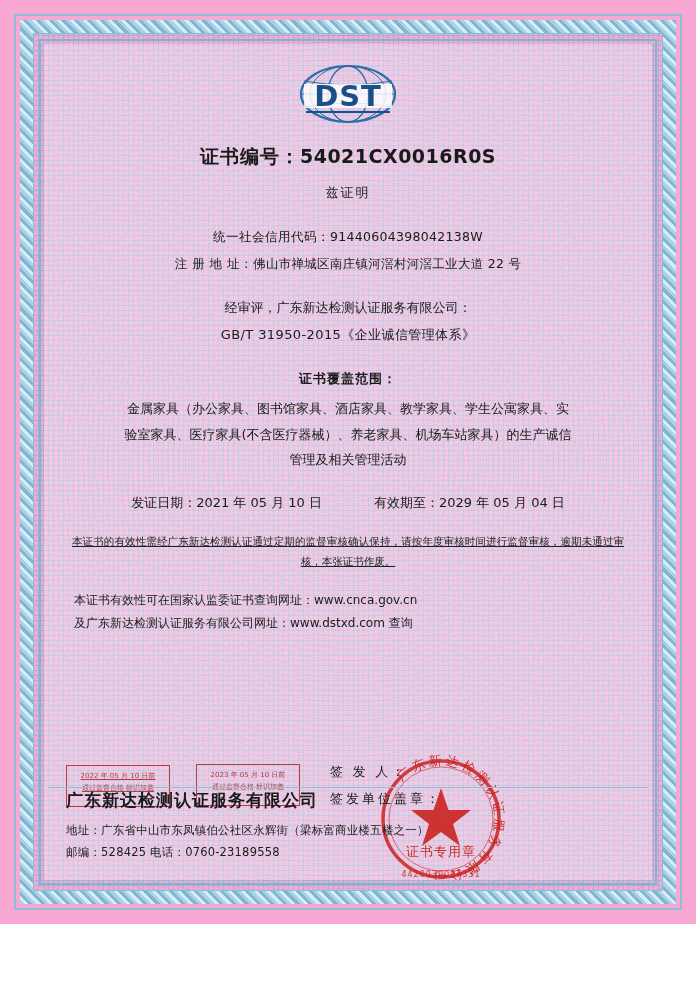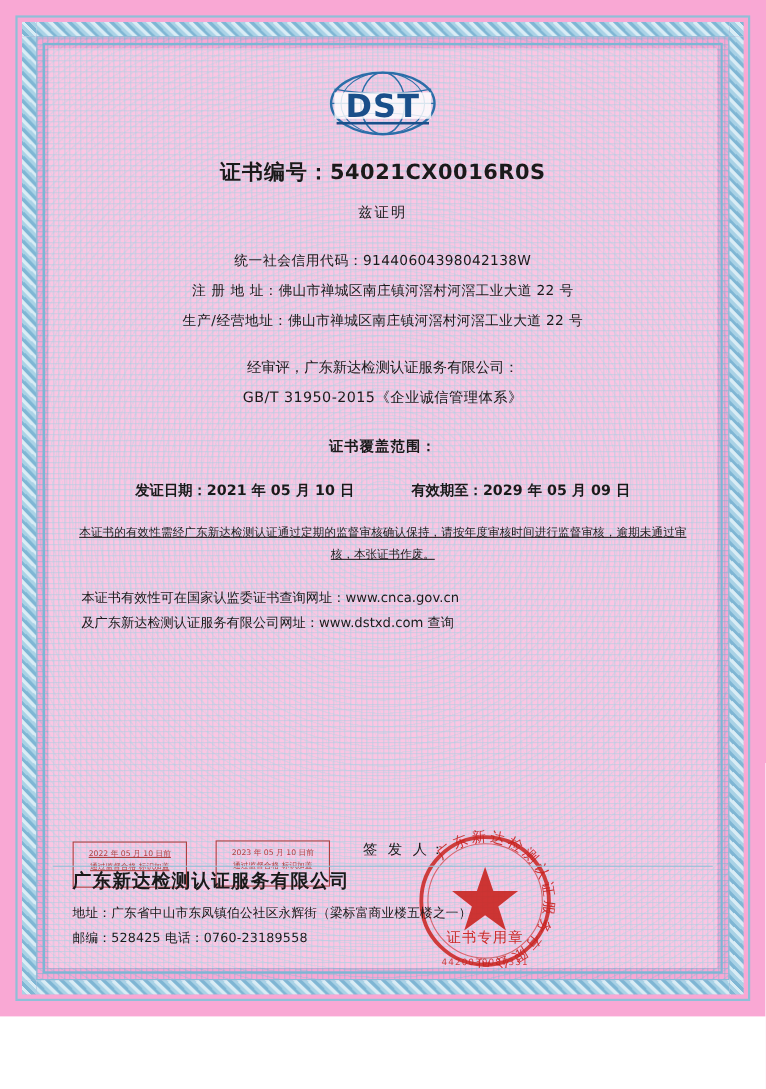--- a/index.html
+++ b/index.html
@@ -165,21 +165,20 @@
     font-family: "DejaVu Sans", sans-serif;
   }
 
   .dates {
     margin-top: 22px;
     font-size: 13px;
     display: flex;
     justify-content: center;
     gap: 52px;
     font-family: "DejaVu Sans", sans-serif;
-    font-weight: bold;
   }
 
   .note {
     margin: 20px 28px 0 28px;
     font-size: 10.5px;
     line-height: 1.85;
     color: #222;
     text-align: justify;
     text-align-last: center;
     font-family: "DejaVu Sans", sans-serif;
@@ -304,38 +303,40 @@
 
       <div class="hereby">兹证明</div>
 
       <div class="info-block">
         <div class="info-row">
           <span class="k">统一社会信用代码：</span><span class="v">91440604398042138W</span>
         </div>
         <div class="info-row">
           <span class="k">注 册 地 址：</span><span class="v">佛山市禅城区南庄镇河滘村河滘工业大道 22 号</span>
         </div>
-        <div class="info-row">
-          <span class="k">生产/经营地址：</span><span class="v">佛山市禅城区南庄镇河滘村河滘工业大道 22 号</span>
-        </div>
       </div>
 
       <div class="standard-block">
         <div>经审评，广东新达检测认证服务有限公司：</div>
         <div class="standard-line2">GB/T 31950-2015《企业诚信管理体系》</div>
       </div>
 
       <div class="scope-title">证书覆盖范围：</div>
+      <div class="scope-body">
+        <div>金属家具（办公家具、图书馆家具、酒店家具、教学家具、学生公寓家具、实</div>
+        <div>验室家具、医疗家具(不含医疗器械）、养老家具、机场车站家具）的生产诚信</div>
+        <div>管理及相关管理活动</div>
+      </div>
 
       <div class="dates">
         <div>
           <span>发证日期：</span><span>2021 年 05 月 10 日</span>
         </div>
         <div>
-          <span>有效期至：</span><span>2029 年 05 月 09 日</span>
+          <span>有效期至：</span><span>2029 年 05 月 04 日</span>
         </div>
       </div>
 
       <div class="note">本证书的有效性需经广东新达检测认证通过定期的监督审核确认保持，请按年度审核时间进行监督审核，逾期未通过审核，本张证书作废。</div>
 
       <div class="query">
         <div>本证书有效性可在国家认监委证书查询网址：www.cnca.gov.cn</div>
         <div>及广东新达检测认证服务有限公司网址：www.dstxd.com 查询</div>
       </div>
     </div>
@@ -363,20 +364,21 @@
             <textPath href="#ringpath" startOffset="12%">广东新达检测认证服务有限公司</textPath>
           </text>
           <polygon points="75,44 82.5,66 105,66 87,80 94,102 75,88 56,102 63,80 45,66 67.5,66" fill="#c9231f" opacity="0.9"></polygon>
           <text x="75" y="112" text-anchor="middle" font-family="DejaVu Sans, sans-serif" font-size="13" fill="#c9231f" opacity="0.95" letter-spacing="1">证书专用章</text>
           <text x="75" y="133" text-anchor="middle" font-family="DejaVu Sans, sans-serif" font-size="8" fill="#c9231f" opacity="0.85" letter-spacing="1">4420030087331</text>
         </svg>
       </div>
 
       <div class="signature-area">
         <div class="sig-line">签 发 人：</div>
+        <div class="sig-line">签发单位盖章：</div>
       </div>
     </div>
 
     <div class="footer-divider"></div>
 
     <div class="footer">
       <div class="footer-company">广东新达检测认证服务有限公司</div>
       <div class="footer-line">地址：广东省中山市东凤镇伯公社区永辉街（梁标富商业楼五楼之一）</div>
       <div class="footer-line">邮编：528425    电话：0760-23189558</div>
     </div>

